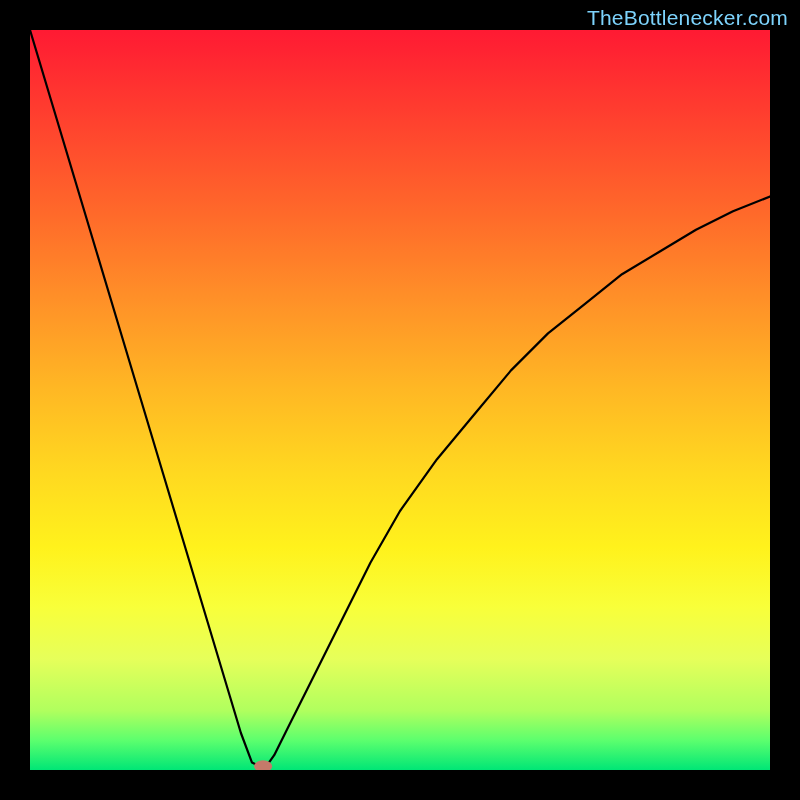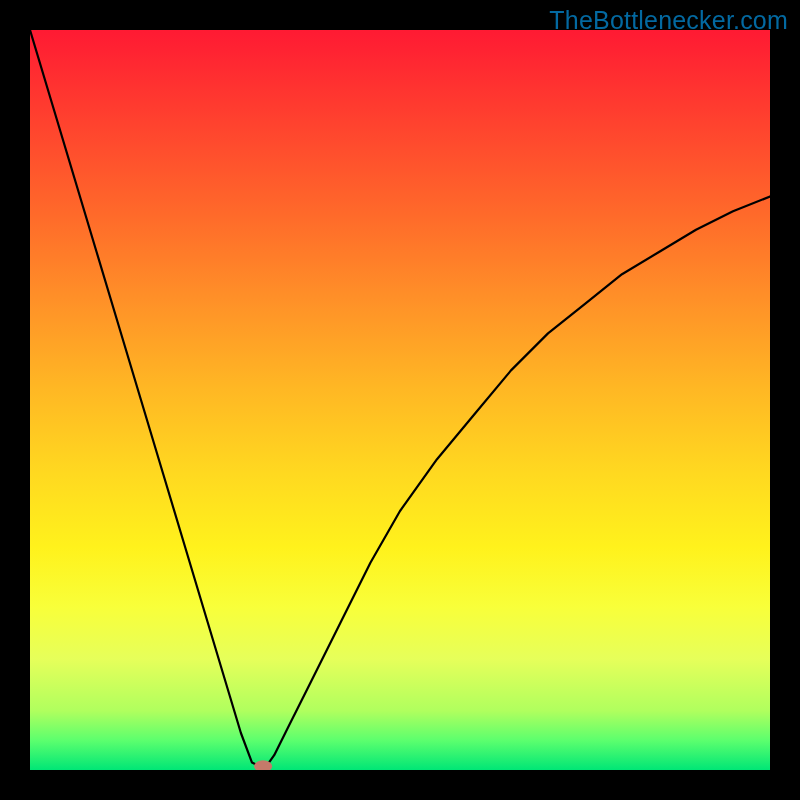--- a/index.html
+++ b/index.html
@@ -46,22 +46,22 @@
     );
   }
   svg.curve {
     position: absolute;
     inset: 0;
   }
   .watermark {
     position: absolute;
     top: 6px;
     right: 12px;
-    color: #0369a1;
-    font-size: 25px;
+    color: #7dd3fc;
+    font-size: 21px;
     font-weight: 500;
     letter-spacing: 0.2px;
     user-select: none;
   }
 </style>
 </head>
 <body>
 
 <div class="frame">
 

